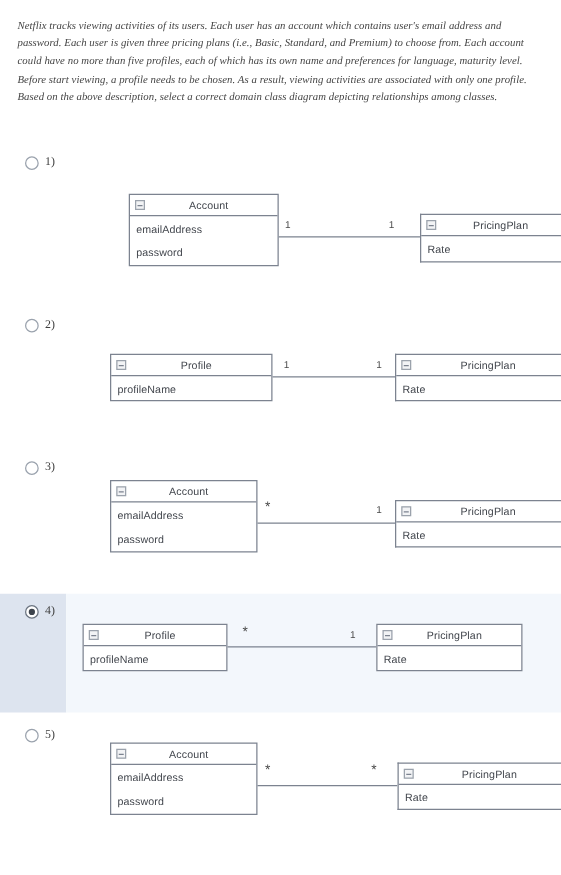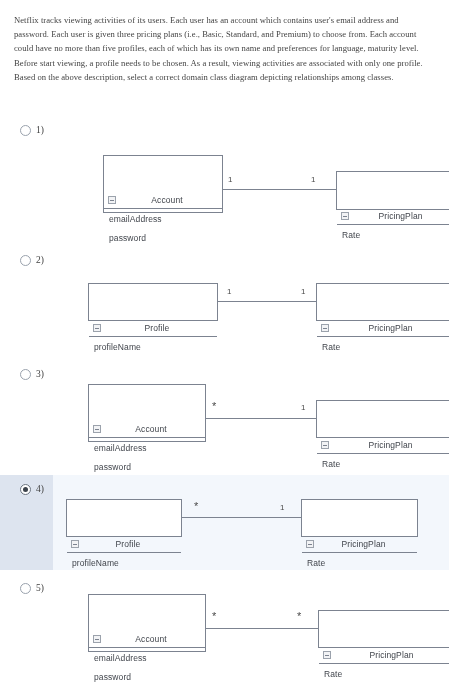--- a/index.html
+++ b/index.html
@@ -21,20 +21,21 @@
     position: absolute;
     left: 14px;
     top: 13px;
     width: 420px;
     font-family: "Liberation Serif", serif;
     font-size: 8.6px;
     line-height: 14.2px;
     color: #444444;
     text-align: left;
     letter-spacing: 0.05px;
+    font-style: italic;
   }
 
   
   .option-row {
     position: absolute;
     left: 0;
     width: 449px;
   }
   .option-row.selected .row-bg-left {
     position: absolute;
@@ -106,21 +107,20 @@
     border-right: none;
   }
   .uml-header {
     position: relative;
     height: 17px;
     border-bottom: 1px solid #7c8390;
     display: flex;
     align-items: center;
     justify-content: center;
     box-sizing: border-box;
-    margin-top: 36px;
   }
   .collapse-icon {
     position: absolute;
     left: 4px;
     top: 50%;
     margin-top: -4px;
     width: 8px;
     height: 8px;
     border: 1px solid #9ba2ac;
     background: #f2f3f5;

